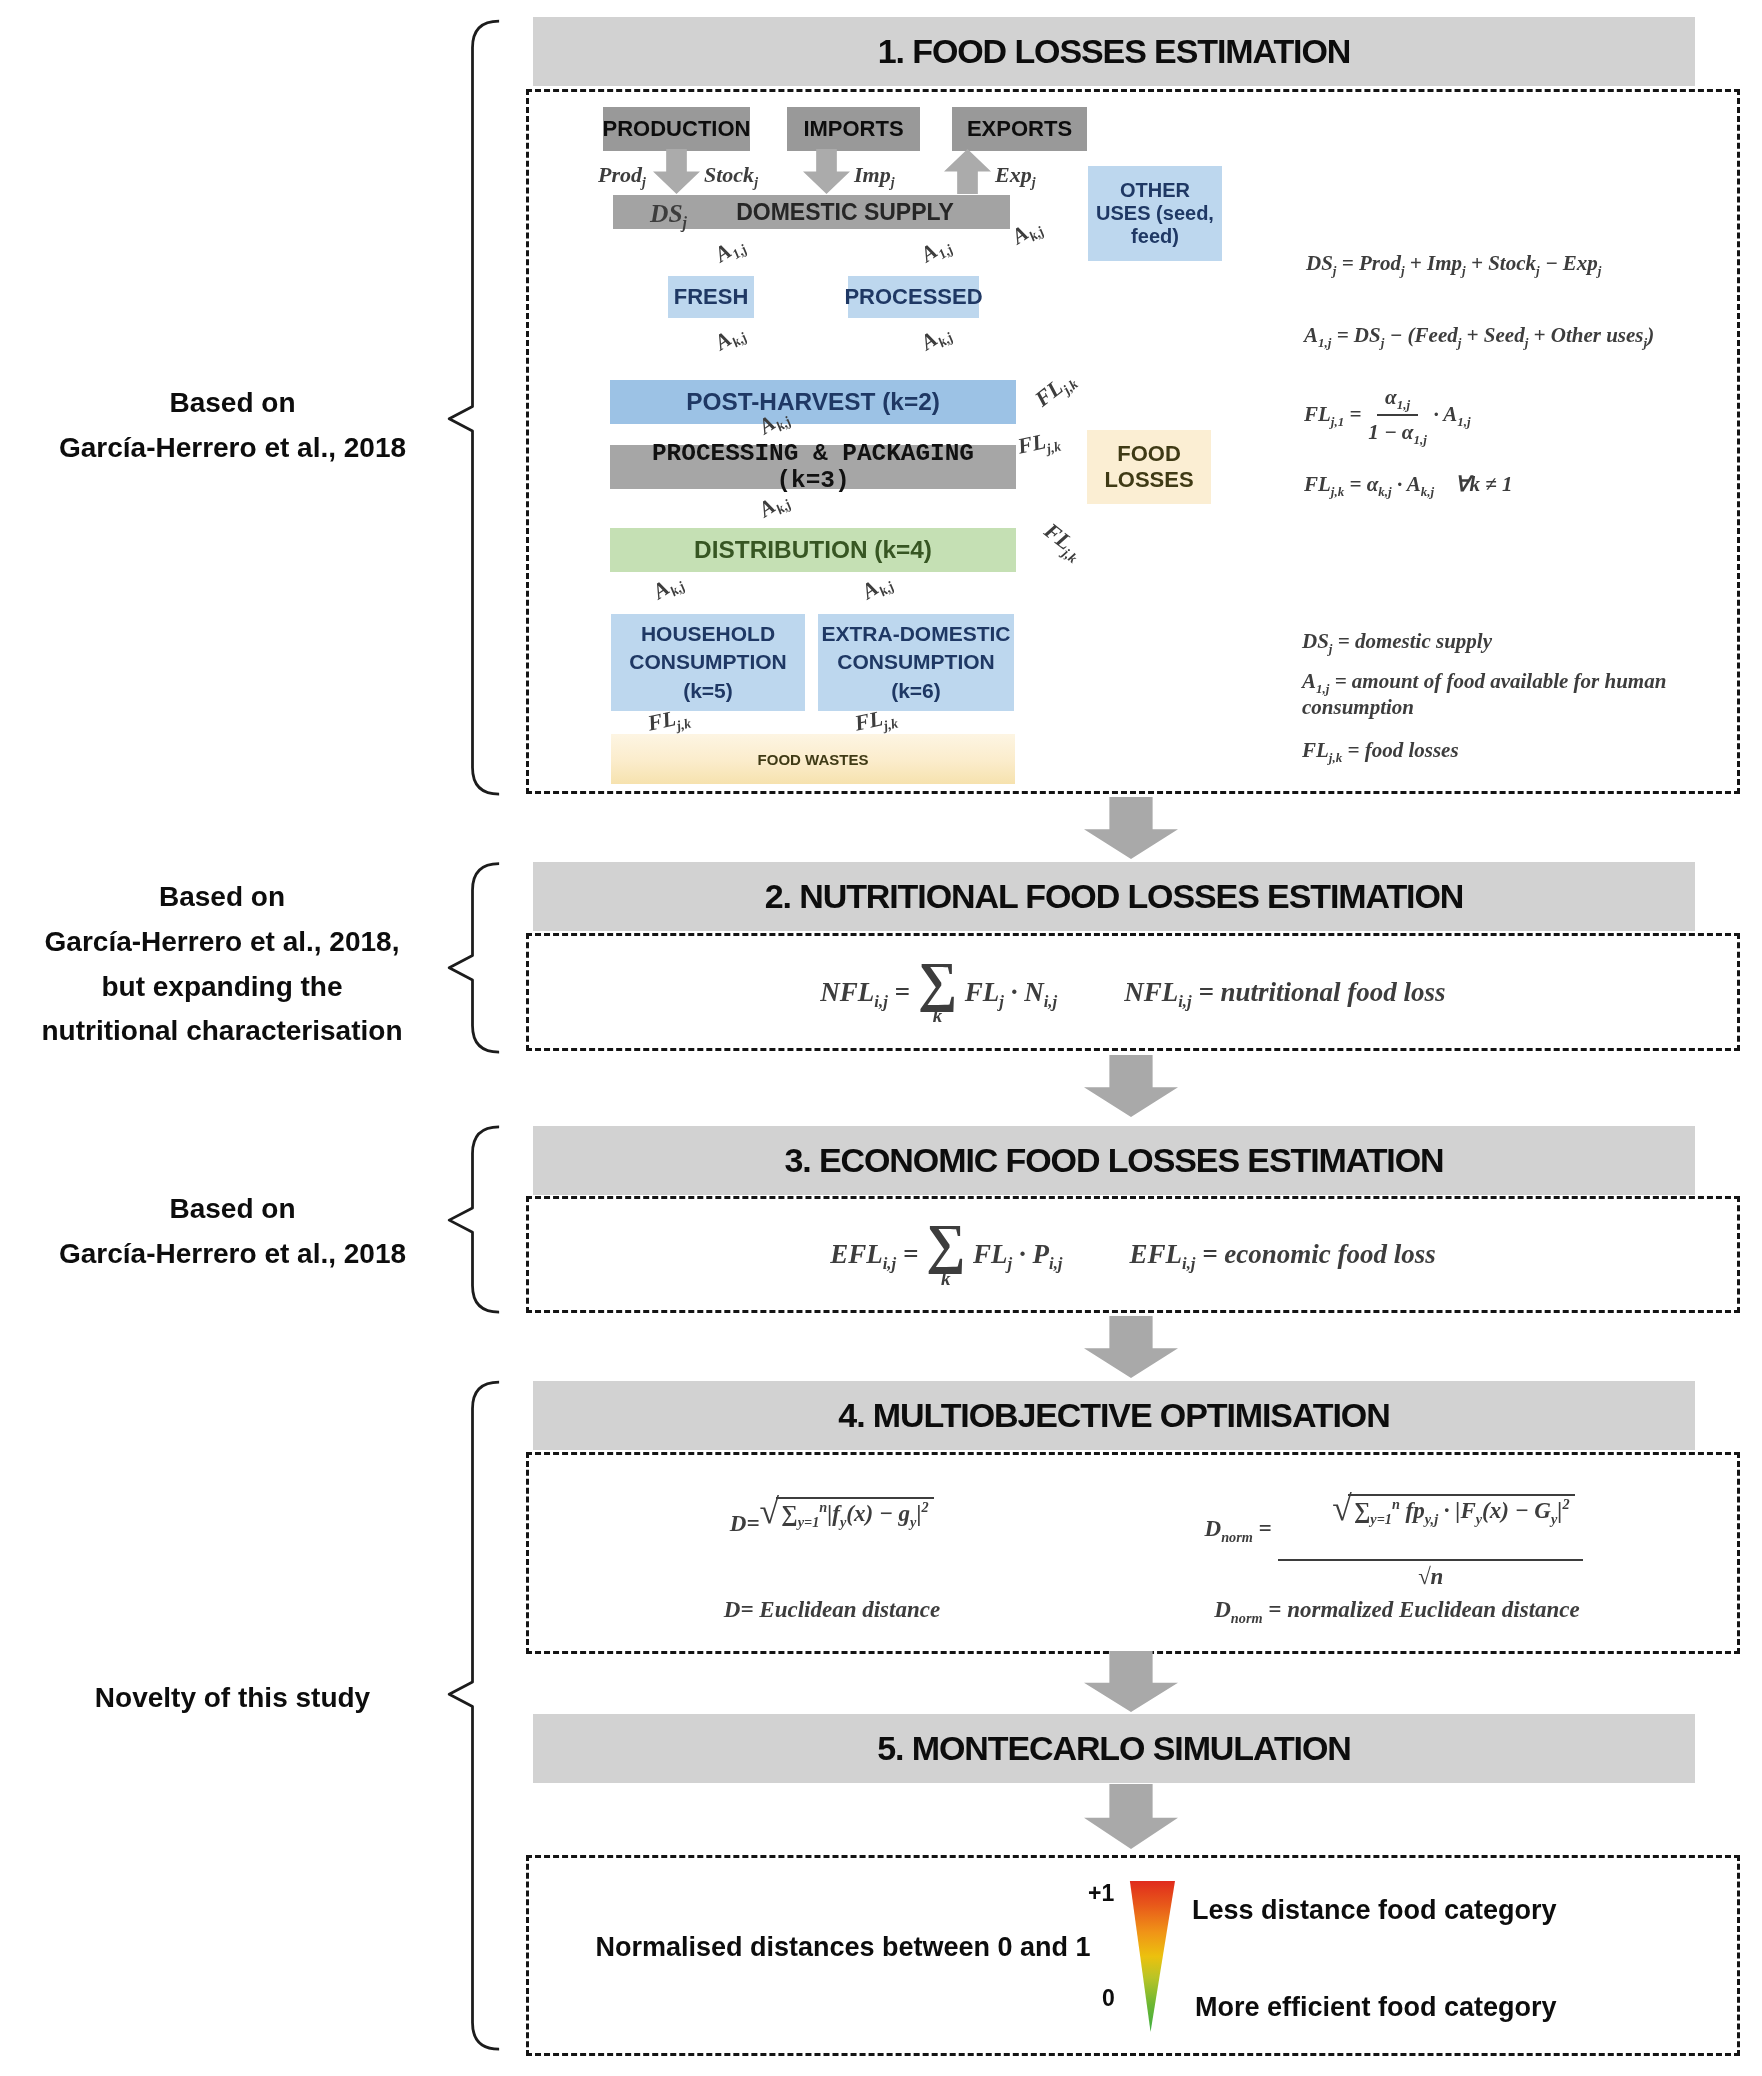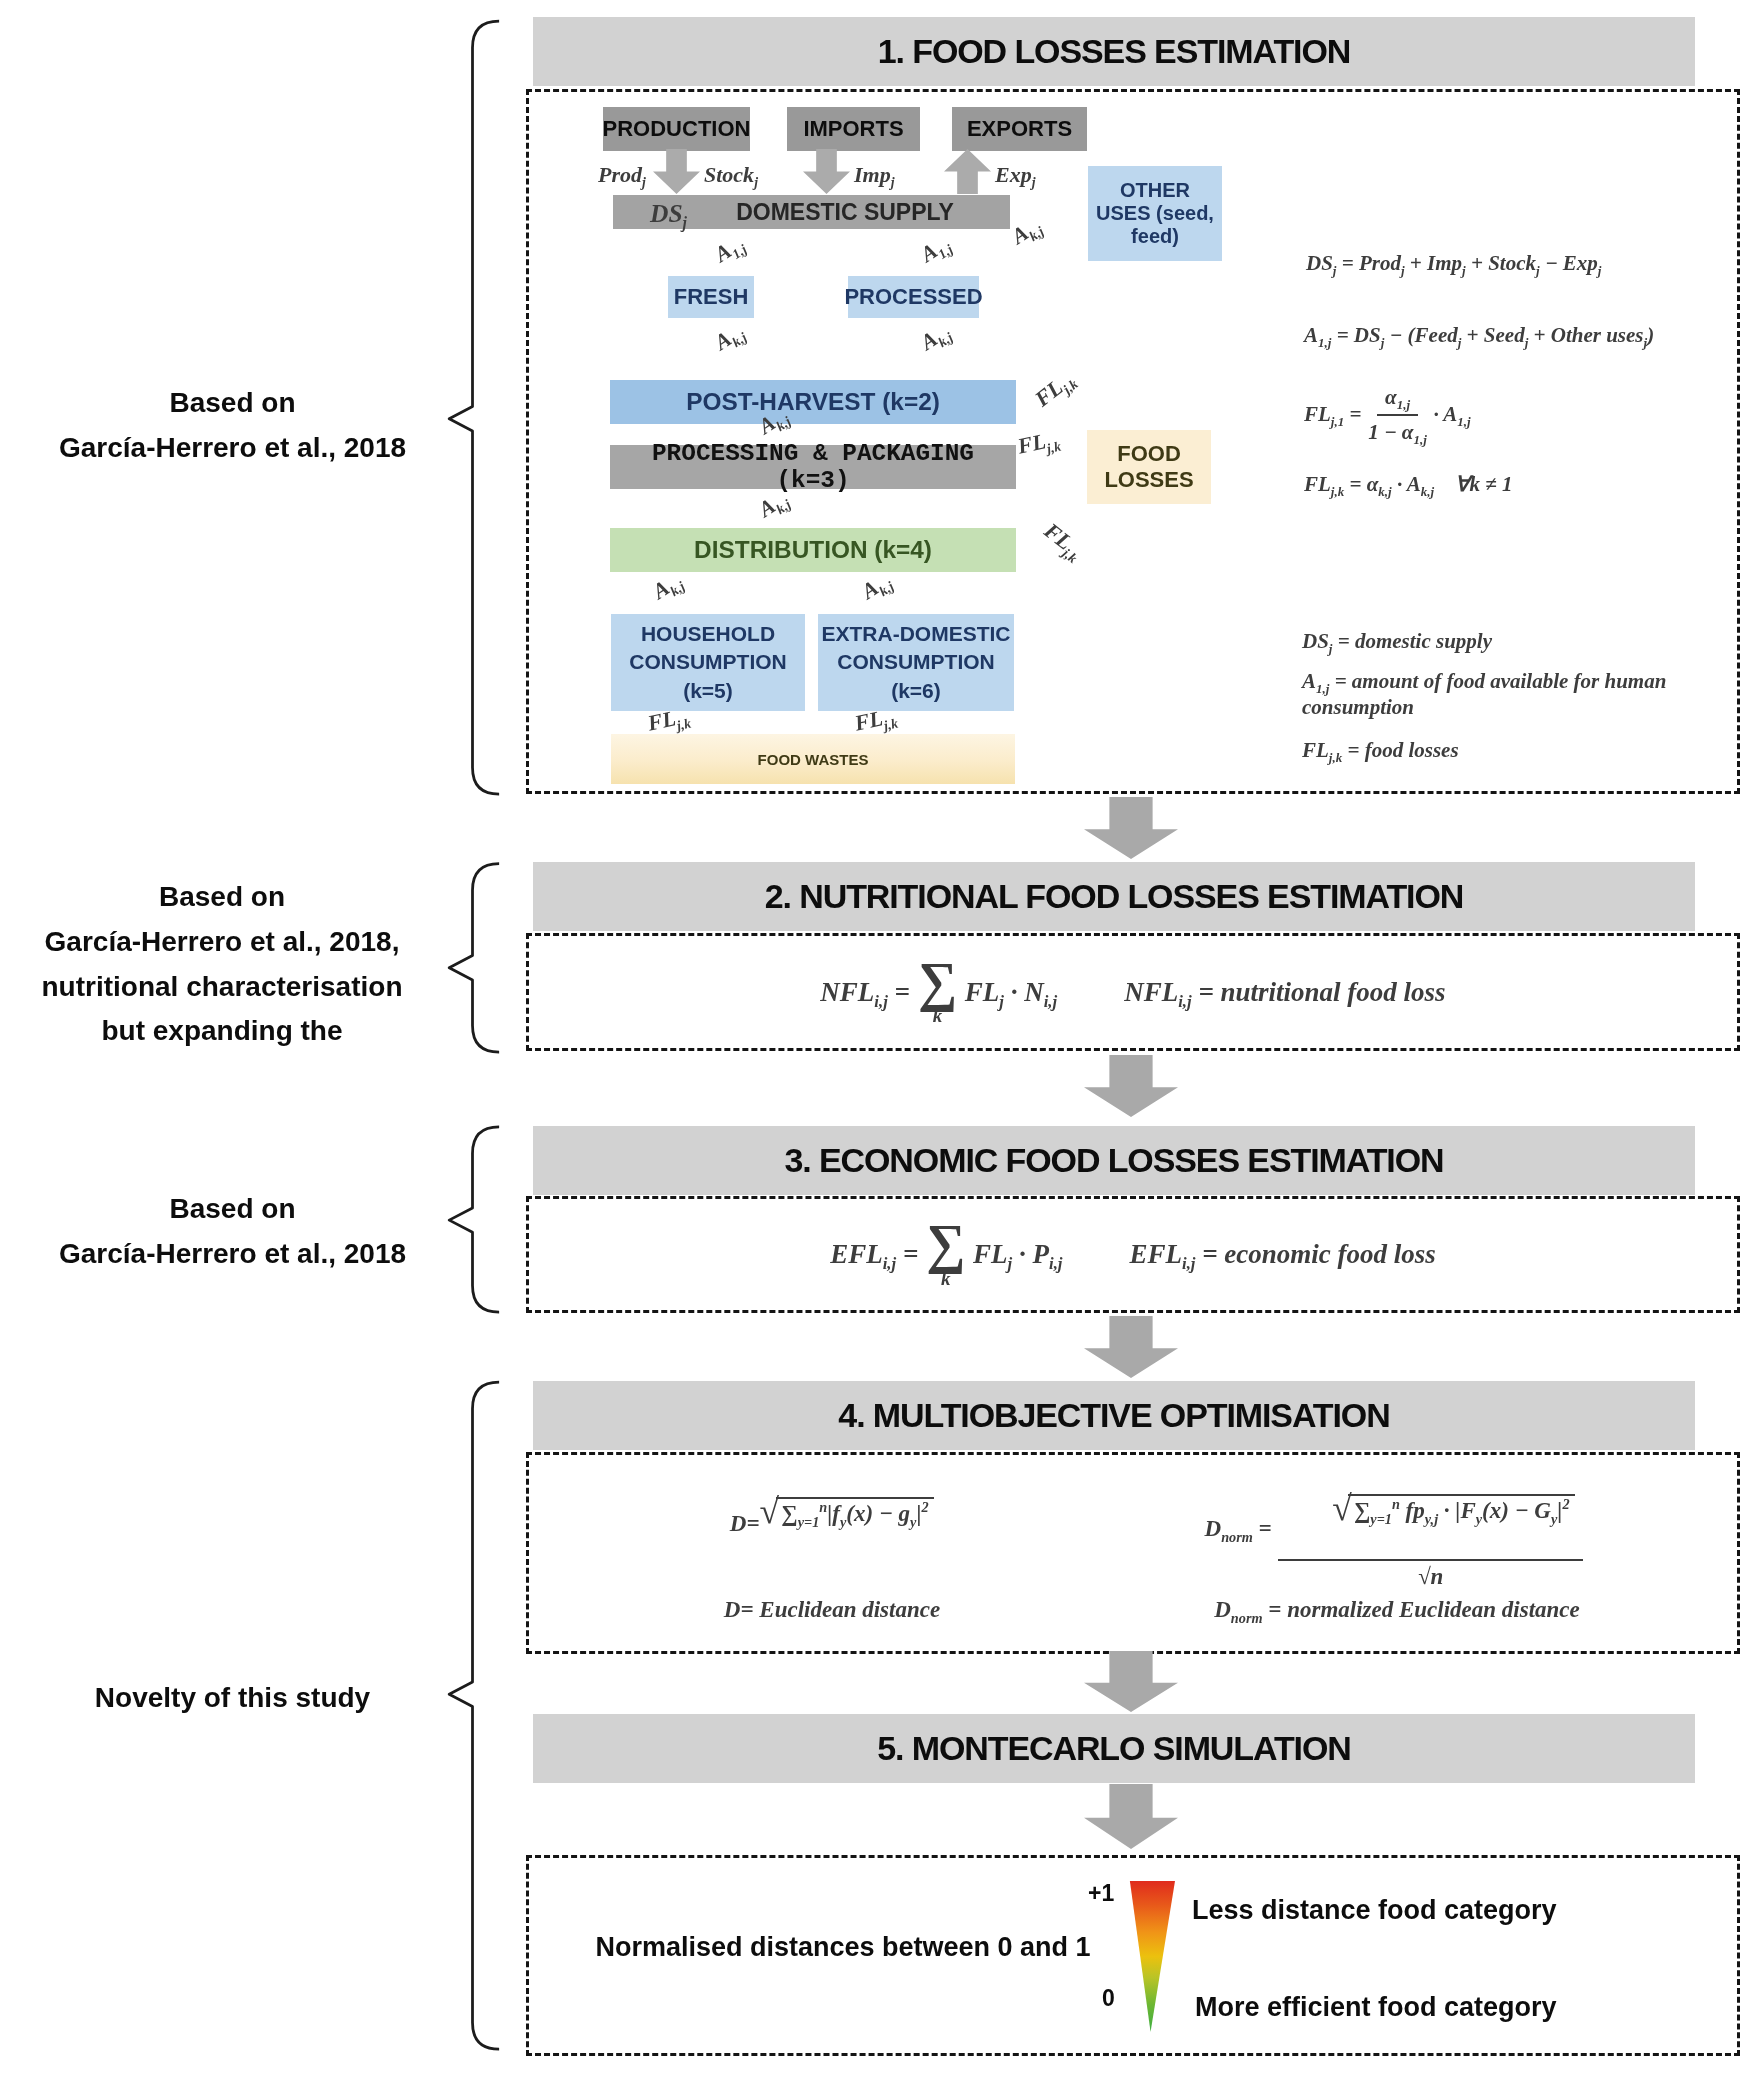--- a/index.html
+++ b/index.html
@@ -99,22 +99,22 @@
     </g>
   </svg>
 
   <div class="abs side-label" style="left:33px;top:381px;width:399px;">
     <div>Based on</div>
     <div>García-Herrero et al., 2018</div>
   </div>
   <div class="abs side-label" style="left:0px;top:875px;width:444px;">
     <div>Based on</div>
     <div>García-Herrero et al., 2018,</div>
+    <div>but expanding the</div>
     <div>nutritional characterisation</div>
-    <div>but expanding the</div>
   </div>
   <div class="abs side-label" style="left:33px;top:1187px;width:399px;">
     <div>Based on</div>
     <div>García-Herrero et al., 2018</div>
   </div>
   <div class="abs side-label" style="left:33px;top:1676px;width:399px;">Novelty of this study</div>
 
   <div class="abs sec-header" style="top:16.6px;">
     <span class="t">1. FOOD LOSSES ESTIMATION</span>
   </div>

